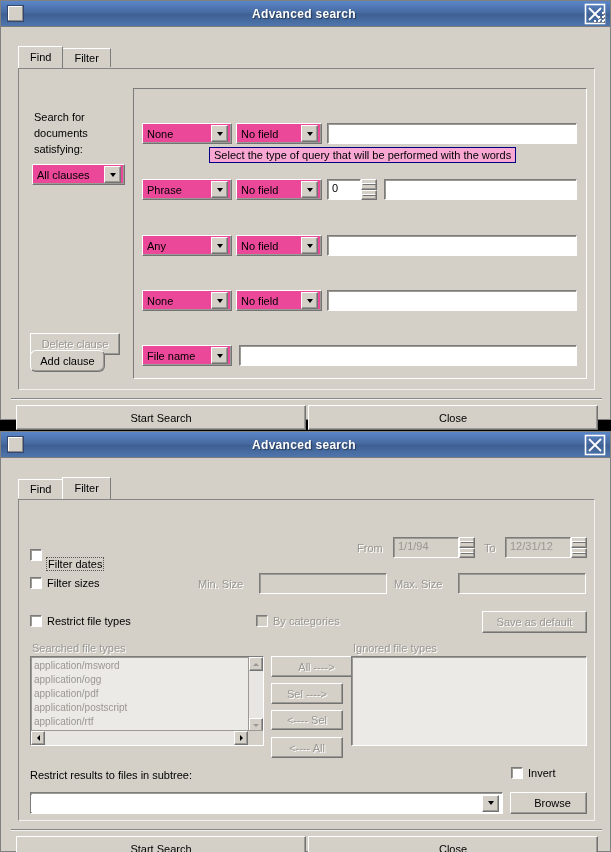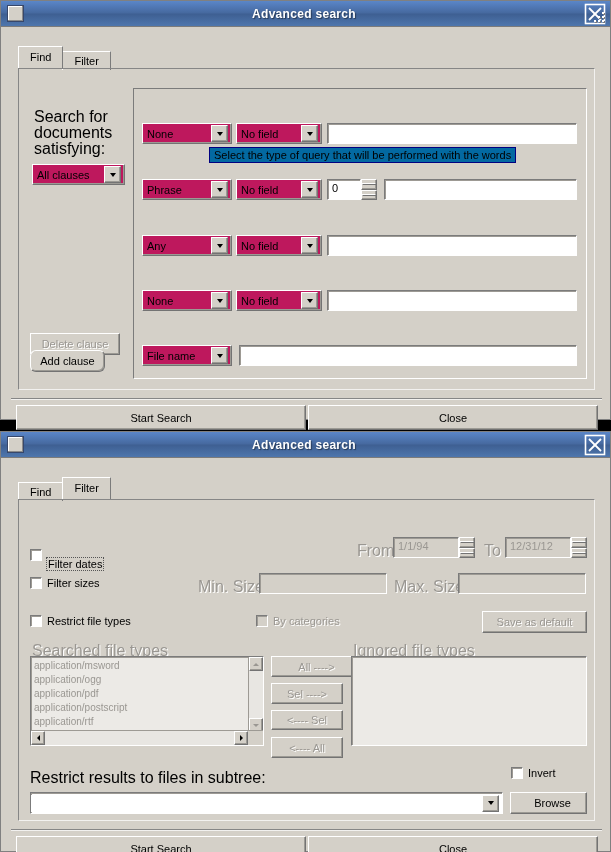--- a/index.html
+++ b/index.html
@@ -62,21 +62,21 @@
 
   .client {
     position: relative;
     padding: 0;
   }
 
   
   .tabstrip {
     position: absolute;
     display: flex;
-    align-items: flex-end;
+    align-items: flex-start;
     height: 22px;
   }
   .tab {
     height: 19px;
     line-height: 19px;
     padding: 0 11px;
     font-size: 11px;
     background: #d4d0c8;
     border: 1px solid #ffffff;
     border-right-color: #7b7b7b;
@@ -140,21 +140,21 @@
     color: #000;
     overflow: hidden;
     white-space: nowrap;
   }
   .tinput.disabled { background: #d4d0c8; color: #9a9792; }
 
   
   .combo {
     position: absolute;
     height: 21px;
-    background: #be185d;
+    background: #ec4899;
     border: 1px solid;
     border-color: #ffffff #737373 #737373 #ffffff;
     box-shadow: inset -1px -1px 0 #9c9a94;
     box-sizing: border-box;
     display: flex;
     align-items: center;
     cursor: pointer;
   }
   .combo .cval {
     flex: 1;
@@ -251,31 +251,31 @@
     flex: 0 0 auto;
   }
   .cbox.dis { background: #d4d0c8; }
   .cblabel { margin-left: 5px; font-size: 11px; white-space: nowrap; }
   .cblabel.dis { color: #9a9792; text-shadow: 1px 1px 0 #ffffff; }
   .cblabel.focus { border: 1px dotted #555; padding: 0 1px; margin-left: 4px; margin-top: 18px; }
 
   
   .tooltip {
     position: absolute;
-    background: #0369a1;
+    background: #f9a8d4;
     border: 1px solid #000080;
     color: #000;
     font-size: 11px;
     padding: 1px 4px;
     white-space: nowrap;
     z-index: 50;
   }
 
   
-  .lbl { position: absolute; font-size: 16px; white-space: nowrap; }
+  .lbl { position: absolute; font-size: 11px; white-space: nowrap; }
   .lbl.dis { color: #9a9792; text-shadow: 1px 1px 0 #ffffff; }
 
   
   .listbox {
     position: absolute;
     background: #eceae6;
     border: 1px solid;
     border-color: #7b7b7b #ffffff #ffffff #7b7b7b;
     box-shadow: inset 1px 1px 0 #9d9a94;
     box-sizing: border-box;

